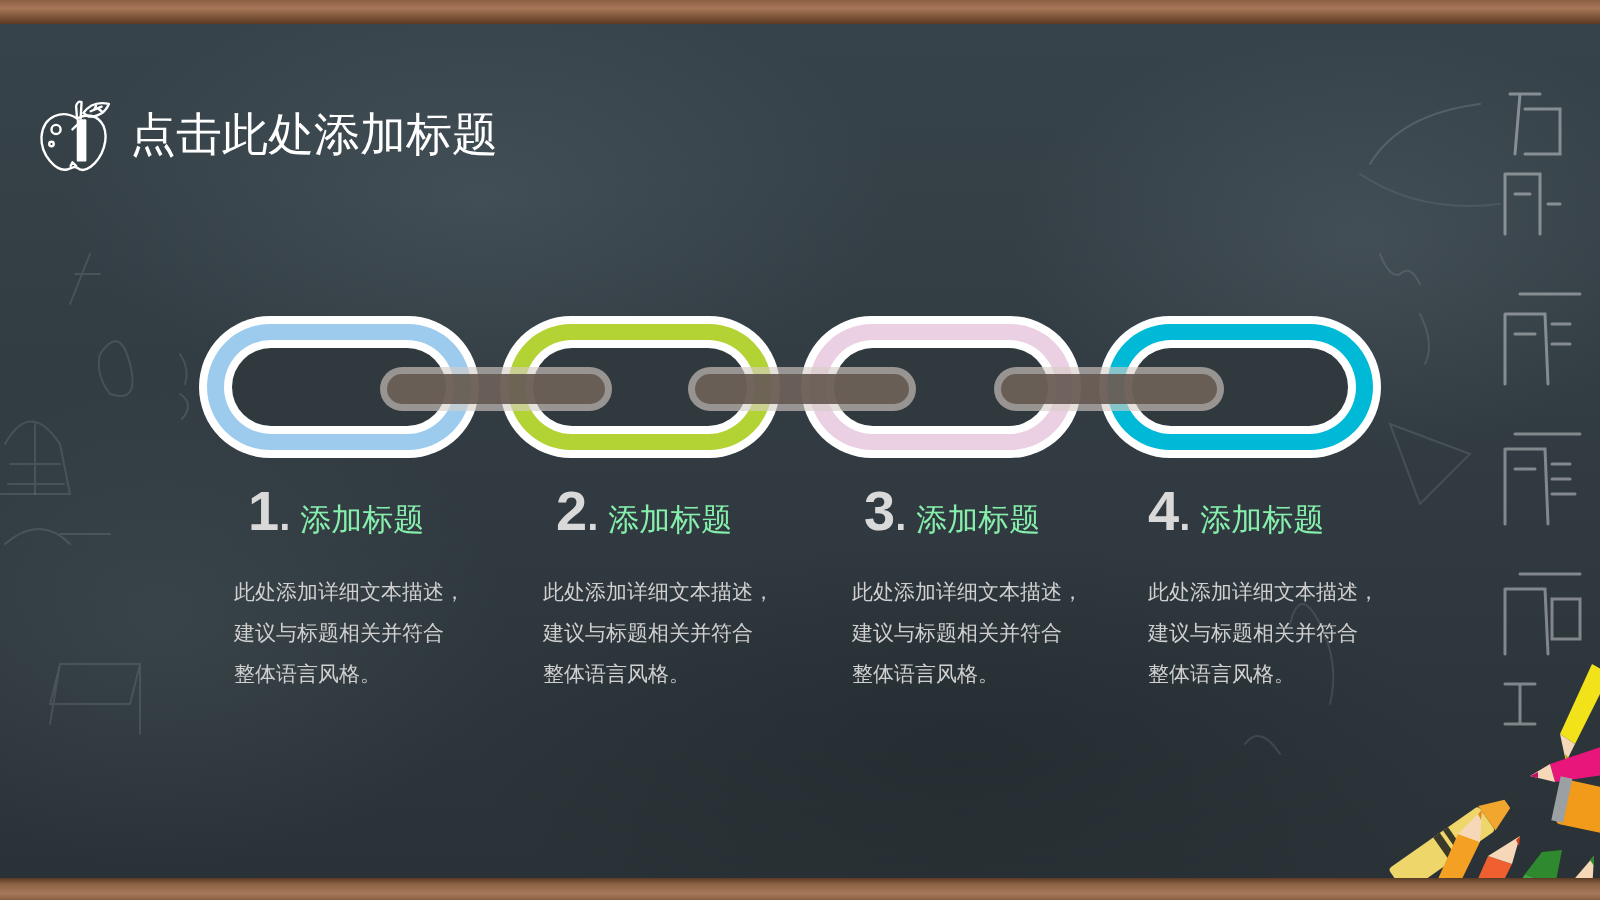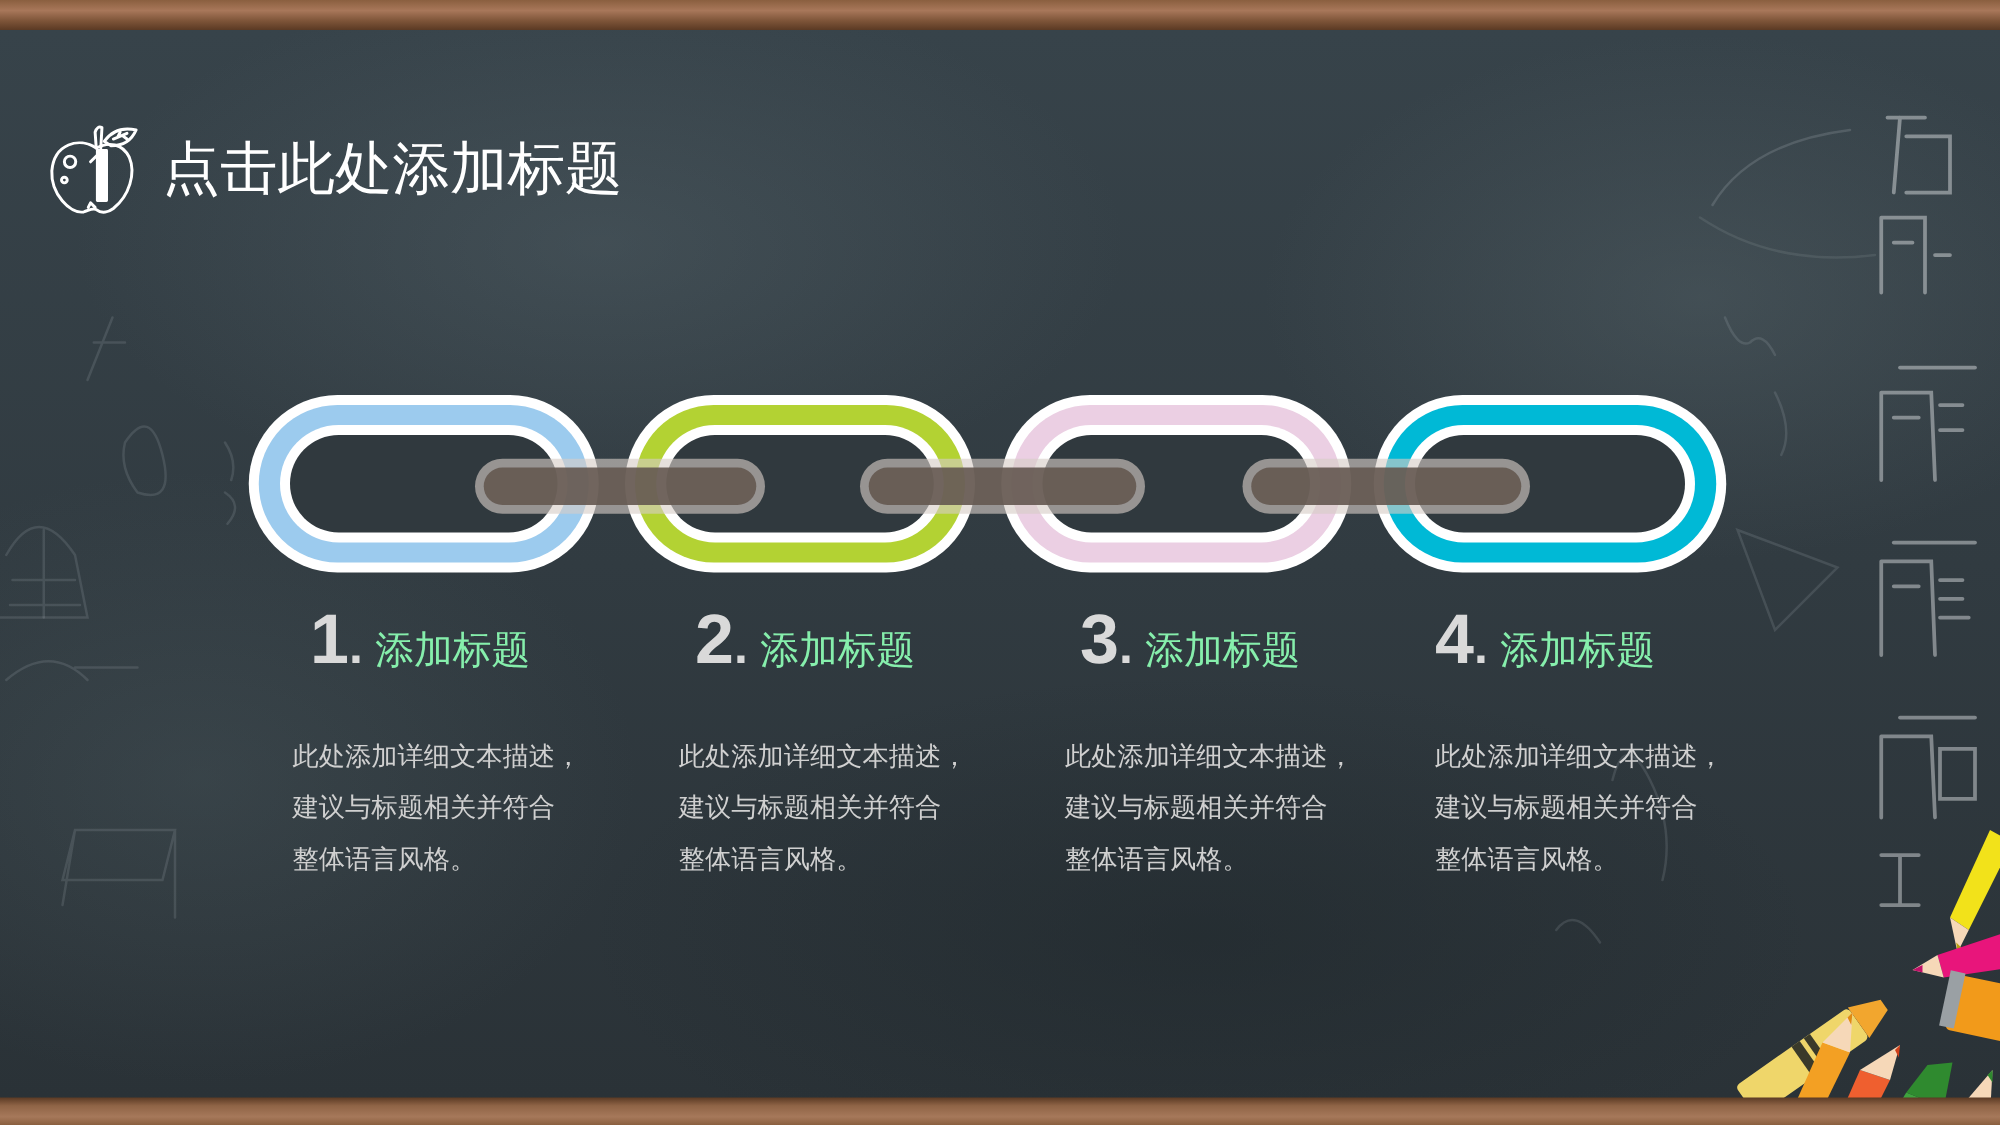--- a/index.html
+++ b/index.html
@@ -38,21 +38,21 @@
   .step-num {
     color: #d9d9d9; font-family: "Liberation Sans", sans-serif; font-weight: bold;
     font-size: 56px; line-height: 62px;
   }
   .step-dot {
     color: #d9d9d9; font-family: "Liberation Sans", sans-serif; font-weight: bold;
     font-size: 40px; margin-right: 10px;
   }
   .step-title { color: #86efac; font-size: 31px; line-height: 62px; }
   .step-desc {
-    margin-top: 34px; color: #d0d0d0; font-size: 21px; line-height: 41px;
+    margin-top: 22px; color: #d0d0d0; font-size: 21px; line-height: 41px;
     width: 260px; white-space: pre-line;
   }
   .pencils { position: absolute; left: 1370px; top: 600px; width: 230px; height: 300px; }
 </style>
 </head>
 <body>
 
 <div class="frame-top"></div>
 
 <div class="board">

